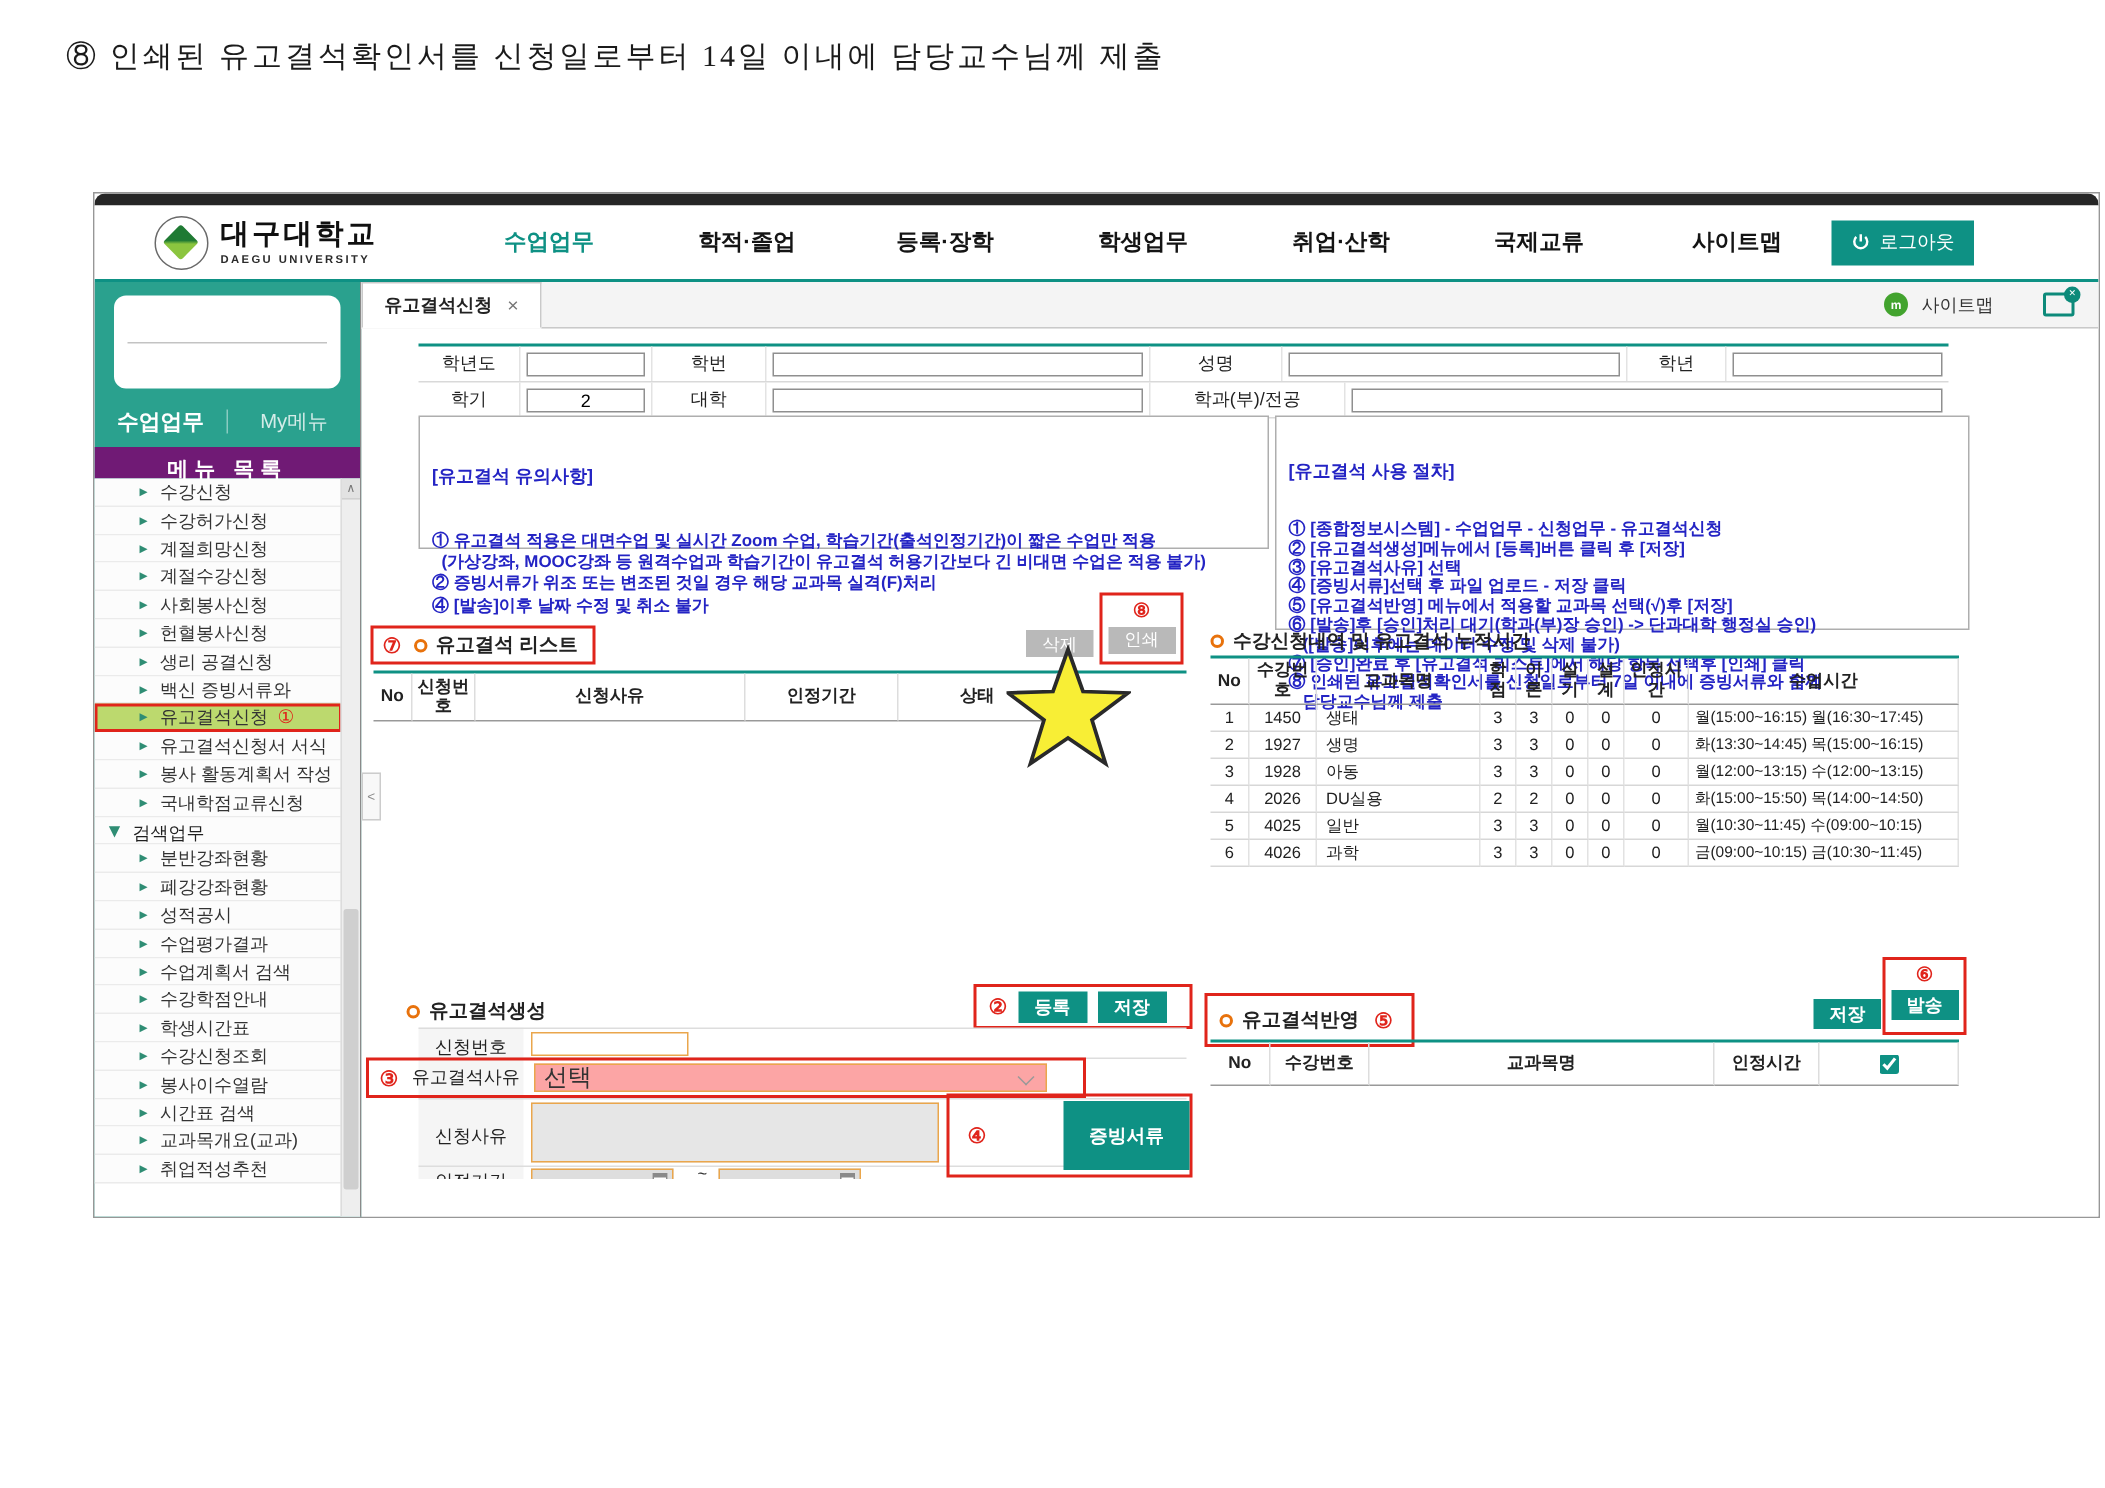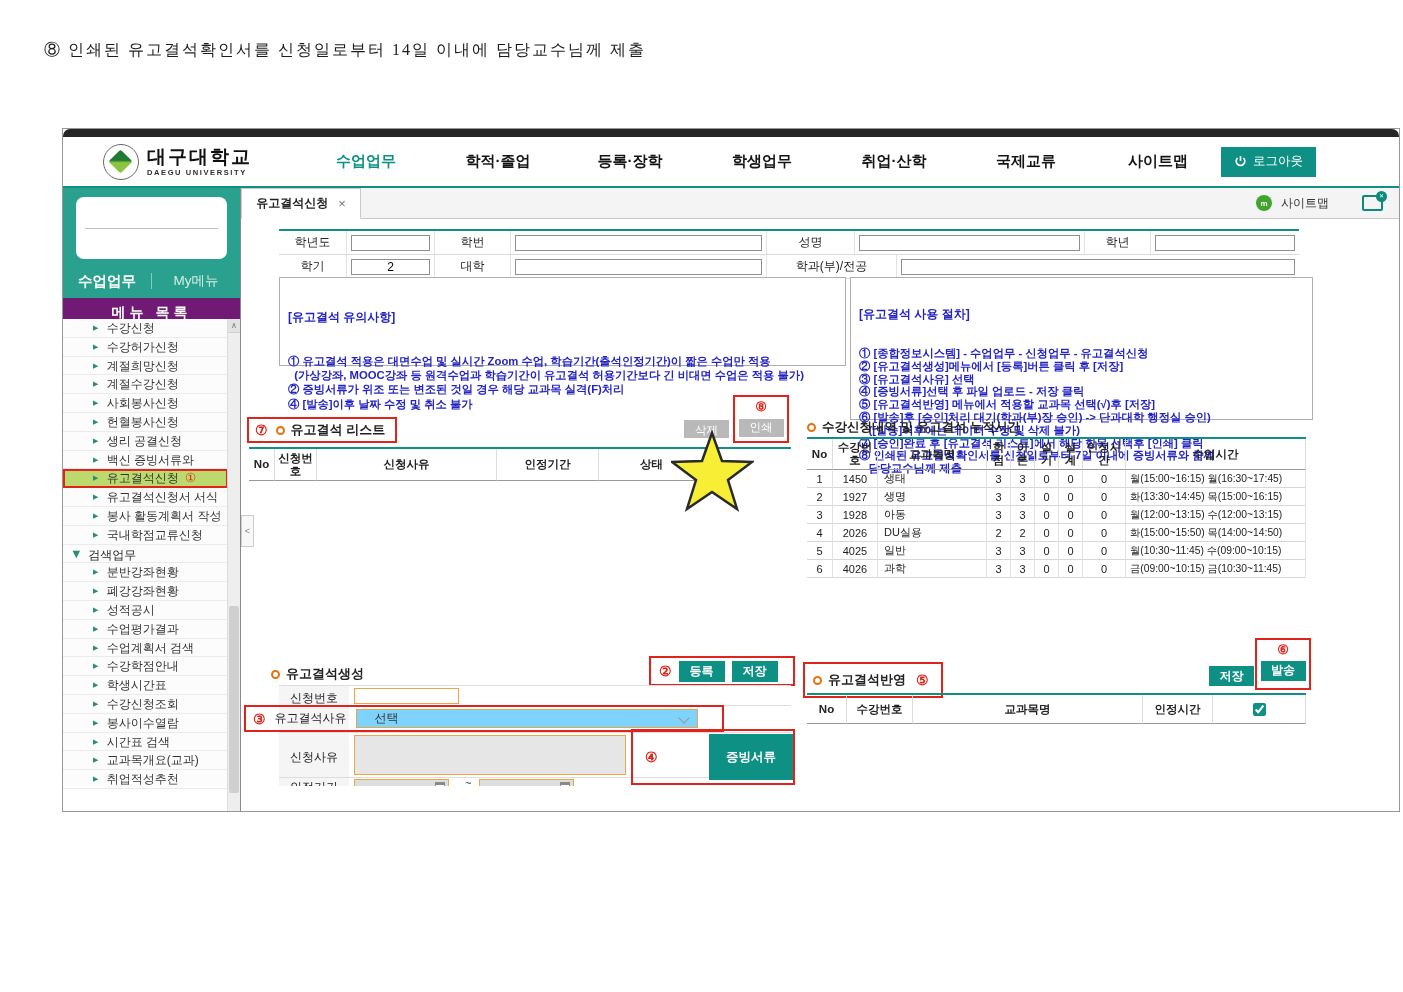--- a/index.html
+++ b/index.html
@@ -1,21 +1,21 @@
 <!DOCTYPE html>
 <html><head>
 <meta charset="utf-8">
 <style>
   html,body{margin:0;padding:0;}
   body{width:1403px;height:992px;position:relative;background:#fff;
        font-family:"Liberation Sans",sans-serif;color:#222;overflow:hidden;}
 
   
-  .main-title{position:absolute;left:44px;top:40px;font-family:"Liberation Serif",serif;
-    font-size:16px;color:#1b1b1b;letter-spacing:2px;white-space:nowrap;}
+  .main-title{position:absolute;left:44px;top:24px;font-family:"Liberation Serif",serif;
+    font-size:20px;color:#1b1b1b;letter-spacing:2px;white-space:nowrap;}
 
   
   .window{position:absolute;left:62px;top:128px;width:1338px;height:684px;
     border:1px solid #979797;background:#fff;overflow:hidden;box-sizing:border-box;}
   .win-topbar{height:8px;background:#262626;border-radius:7px 7px 0 0;}
 
   
   .app-header{height:49px;display:flex;align-items:center;border-bottom:2px solid #0e9184;
     position:relative;background:#fff;}
   .logo{display:flex;align-items:center;margin-left:40px;gap:8px;}
@@ -149,22 +149,22 @@
   .btn-teal{background:#0e9184;color:#fff;border:none;font-size:12px;font-weight:bold;width:46px;height:21px;
     cursor:pointer;font-family:"Liberation Sans",sans-serif;}
   .cf-colbg{position:absolute;left:38px;top:466px;width:70px;height:101px;background:#f5f5f5;}
   .cf-line{position:absolute;left:38px;width:512px;border-top:1px solid #ddd;}
   .cf-label{position:absolute;left:40px;width:66px;font-size:12px;color:#222;text-align:center;}
   .cf-input{position:absolute;left:113px;top:469px;width:105px;height:16px;border:1.5px solid #eaa64c;
     background:#fff;box-sizing:border-box;font-size:12px;font-family:"Liberation Sans",sans-serif;}
   .reason-redbox{position:absolute;left:3px;top:486px;width:480px;height:27px;display:flex;align-items:center;}
   .reason-redbox .circled{margin-left:7px;}
   .reason-redbox .rlabel{font-size:12px;color:#222;margin-left:8px;width:74px;text-align:center;}
-  .cf-select{position:relative;width:342px;height:19px;border:1.5px solid #eaa64c;background:#7dd3fc;
-    box-sizing:border-box;font-size:12px;line-height:17px;padding-left:18px;color:#333;cursor:pointer;margin-left:8px;}
+  .cf-select{position:relative;width:342px;height:19px;border:1.5px solid #eaa64c;background:#fca5a5;
+    box-sizing:border-box;font-size:16px;line-height:17px;padding-left:6px;color:#333;cursor:pointer;margin-left:8px;}
   .chev{position:absolute;right:9px;top:4px;width:7px;height:7px;border-right:1.5px solid #999;
     border-bottom:1.5px solid #999;transform:rotate(45deg);}
   .cf-textarea{position:absolute;left:113px;top:516px;width:272px;height:40px;background:#e6e6e6;
     border:1.5px solid #eaa64c;box-sizing:border-box;resize:none;}
   .evid-redbox{position:absolute;left:390px;top:510px;width:164px;height:56px;display:flex;
     align-items:center;justify-content:space-between;padding-left:12px;box-sizing:border-box;}
   .btn-evid{width:84px;height:46px;background:#0e9184;color:#fff;border:none;font-size:12.5px;
     font-weight:bold;cursor:pointer;font-family:"Liberation Sans",sans-serif;}
   .cf-date{position:absolute;top:560px;width:95px;height:15px;background:#dedede;border:1px solid #eaa64c;
     box-sizing:border-box;display:flex;align-items:center;justify-content:flex-end;padding-right:3px;}

